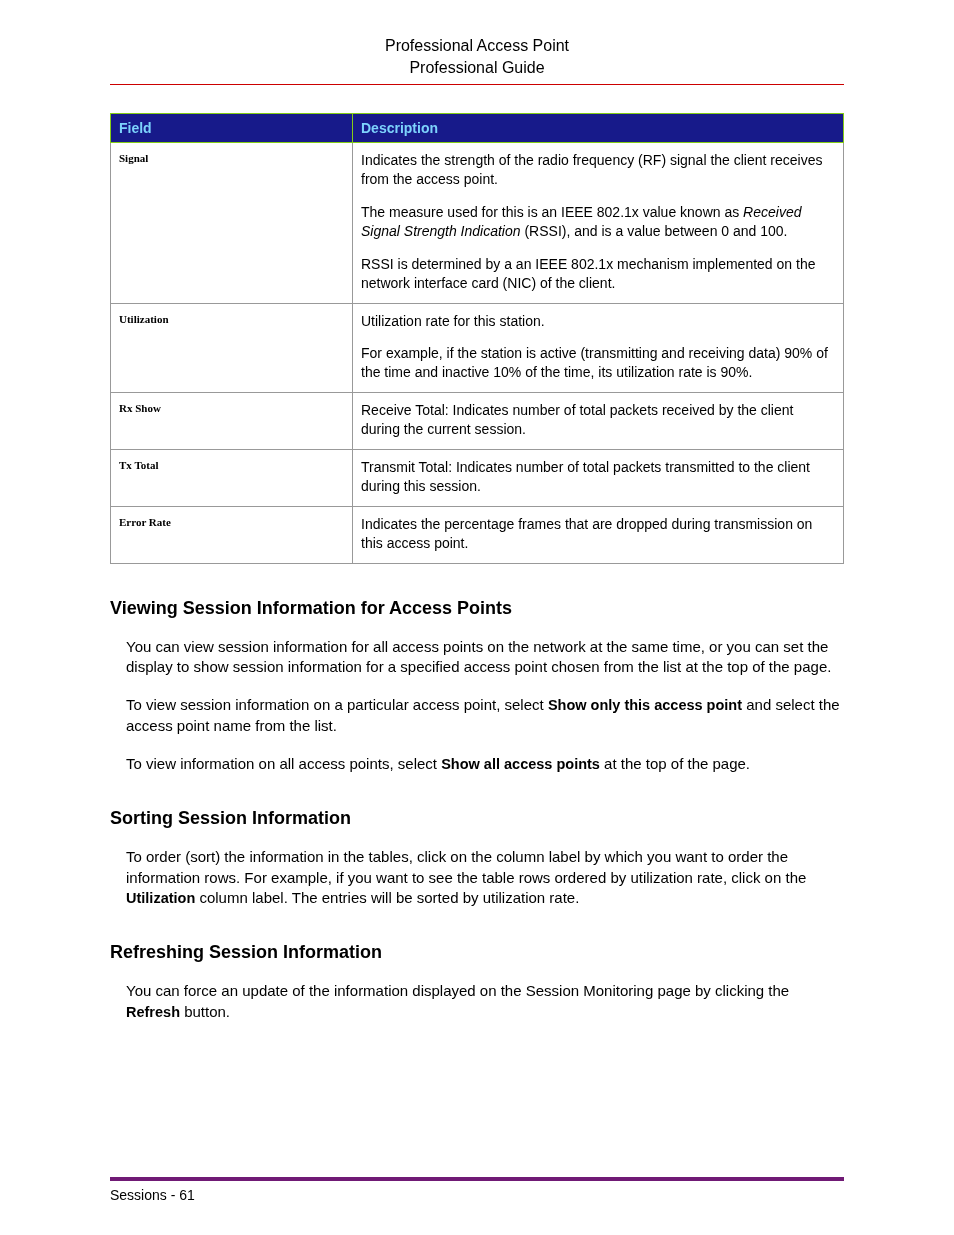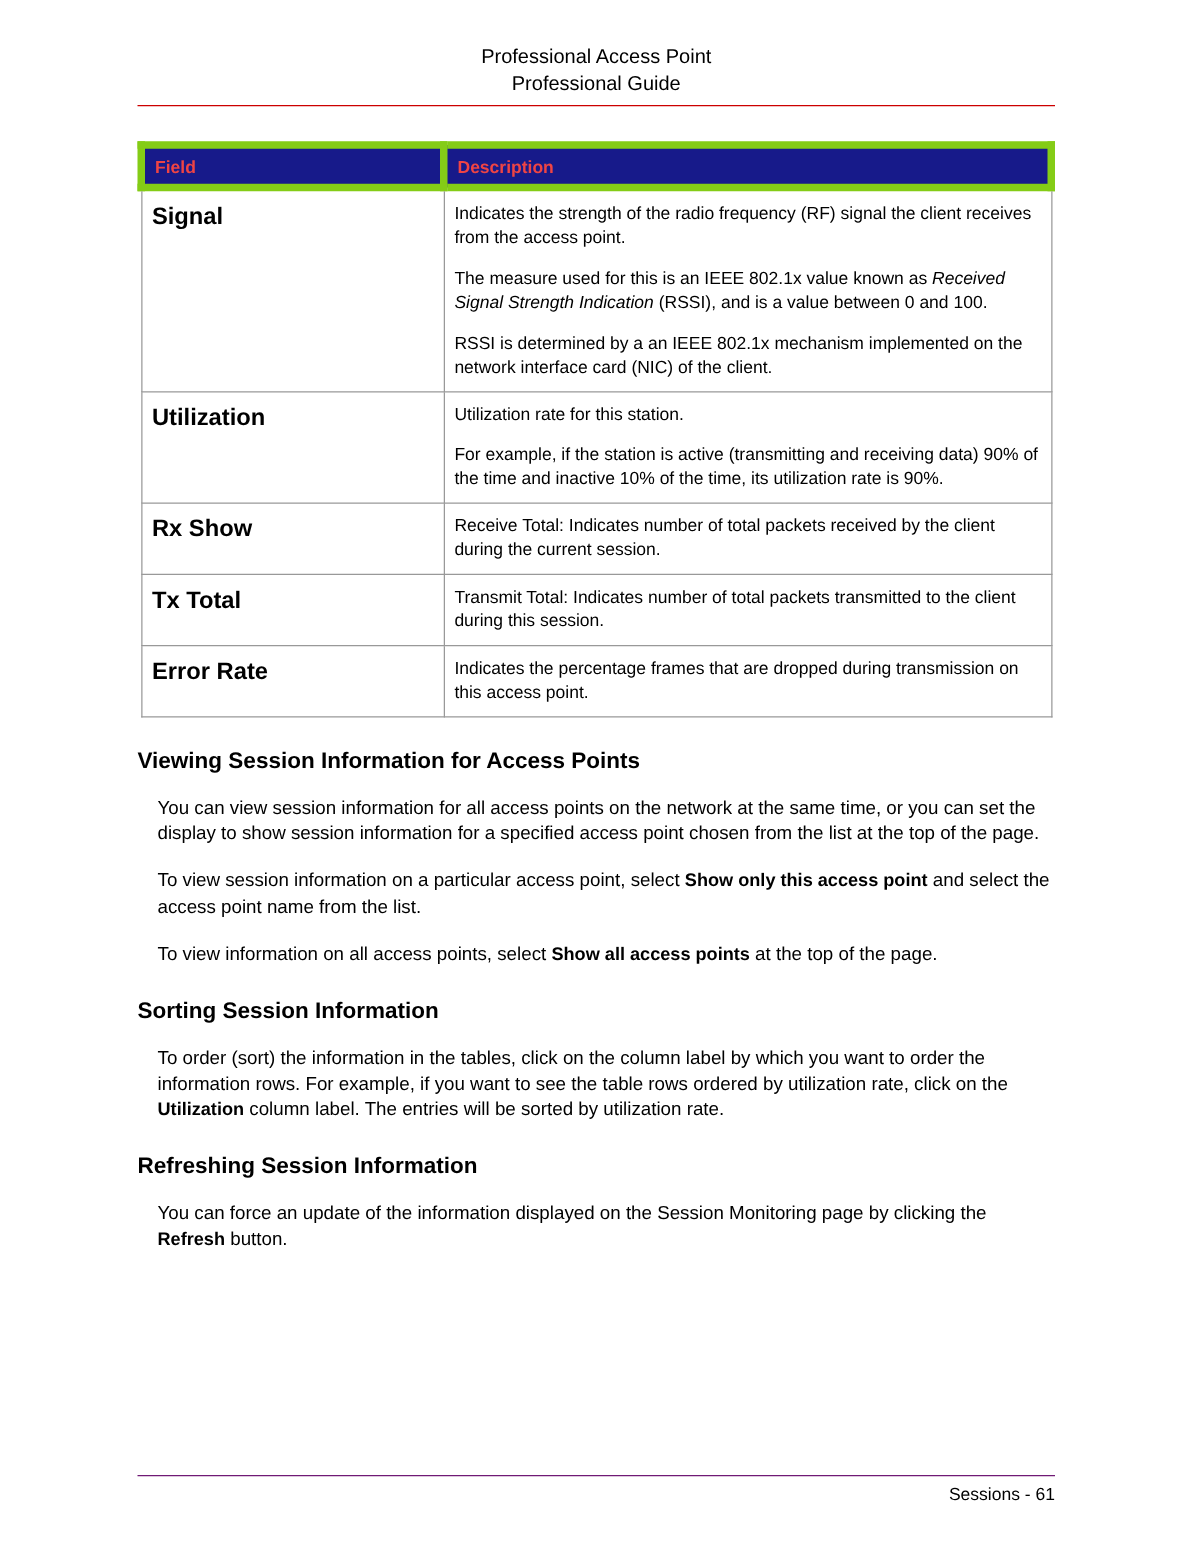--- a/index.html
+++ b/index.html
@@ -25,72 +25,71 @@
     border-bottom: 1px solid #c00;
     margin-bottom: 28px;
   }
   table.fields {
     width: 100%;
     border-collapse: collapse;
     font-size: 14px;
   }
   table.fields th {
     background: #171a8a;
-    color: #ef4444;
+    color: #7dd3fc;
     font-weight: bold;
     text-align: left;
     padding: 6px 8px;
-    border: 6px solid #84cc16;
+    border: 1px solid #84cc16;
     font-family: Arial, Helvetica, sans-serif;
   }
   table.fields td {
     border: 1px solid #999;
     vertical-align: top;
     padding: 8px 8px 10px 8px;
     line-height: 1.35;
   }
   table.fields td.fname {
     width: 225px;
     font-weight: bold;
-    font-family: Liberation Sans, sans-serif;
-    font-size: 19px;
+    font-family: Liberation Serif, serif;
+    font-size: 11px;
   }
   table.fields td.fdesc p {
     margin: 0 0 14px 0;
   }
   table.fields td.fdesc p:last-child {
     margin-bottom: 0;
   }
   h2.section {
     font-family: Verdana, Geneva, sans-serif;
     font-weight: bold;
     font-size: 18px;
-    margin: 24px 0 18px 0;
+    margin: 34px 0 18px 0;
   }
   p.body {
     font-size: 15px;
     line-height: 1.35;
     margin: 0 0 18px 16px;
   }
   .bold-inline {
     font-weight: bold;
     font-family: Arial, Helvetica, sans-serif;
     font-size: 14.5px;
   }
   .italic {
     font-style: italic;
   }
   .footer {
     position: absolute;
     left: 110px;
     right: 110px;
     bottom: 32px;
-    border-top: 1px solid #701a75;
+    border-top: 4px solid #701a75;
     padding-top: 6px;
-    text-align: right;
     font-size: 14px;
   }
 </style>
 </head>
 <body>
 
 <div class="page">
 
   <div class="header">
     <div>Professional Access Point</div>

